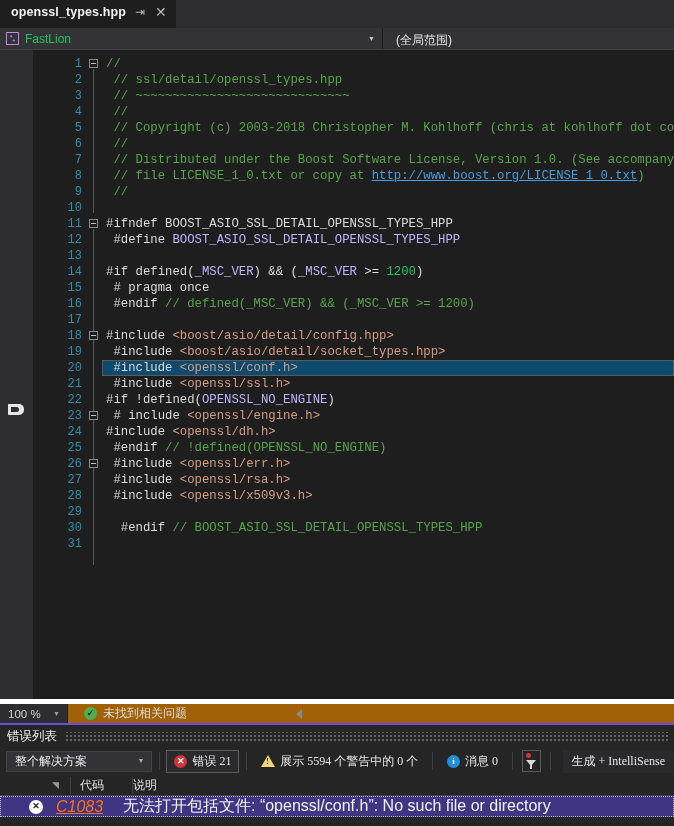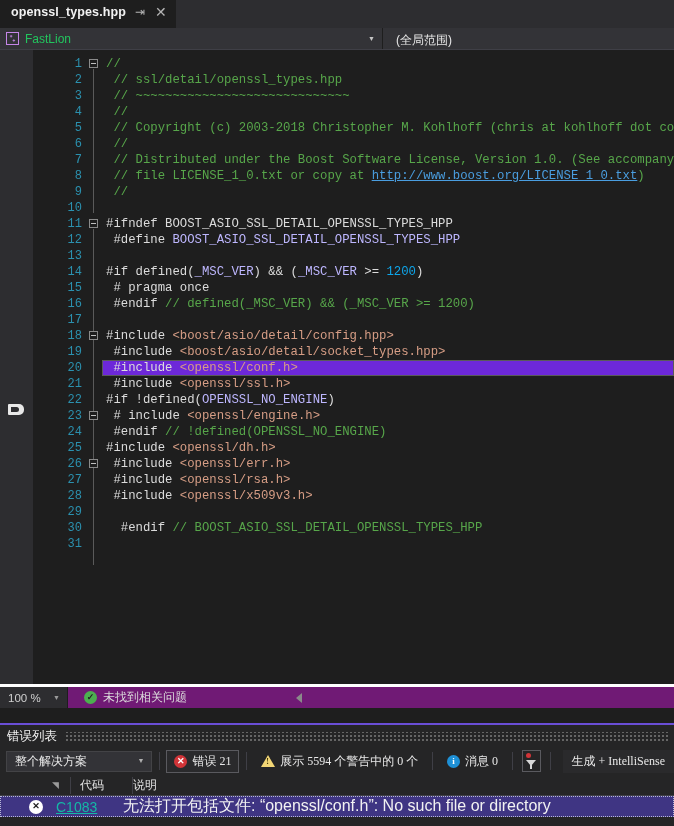--- a/index.html
+++ b/index.html
@@ -84,46 +84,46 @@
   .code-area {
     flex: 1 1 auto; padding-top: 6px; position: relative; overflow: hidden;
   }
   .code-line {
     height: 16px; line-height: 16px; white-space: pre;
     font-family: "Liberation Mono", monospace; font-size: 12.3px;
     color: #dcdcdc; padding-left: 4px;
   }
   .code-line.current {
     outline: 1px solid #5a5a5a; outline-offset: -1px;
-    background: #6d28d9;
+    background: #0c4a6e;
   }
   .cmt { color: #57a64a; }
   .lnk { color: #4a9ee0; text-decoration: underline; }
   .pp  { color: #dcdcdc; }
   .mac { color: #beb7ff; }
   .str { color: #d69d85; }
-  .num { color: #0ea5e9; }
+  .num { color: #22c55e; }
 
   
   .fold-line {
     position: absolute; width: 1px; background: #5a5a5a;
   }
   .fold-box {
     position: absolute; width: 9px; height: 9px;
     border: 1px solid #8a8a8a; background: #1e1e1e;
     display: flex; align-items: center; justify-content: center;
   }
   .fold-box::before {
     content: ''; width: 5px; height: 1px; background: #c0c0c0;
   }
 
   
   .ed-status {
-    flex: 0 0 24px; height: 24px; background: #701a75;
-    display: flex; align-items: center; border-top: 3px solid #ffffff;
+    flex: 0 0 24px; height: 24px; background: #a16207;
+    display: flex; align-items: center; border-top: 5px solid #ffffff;
   }
   .zoom-box {
     width: 68px; height: 100%; background: #2d2d30;
     display: flex; align-items: center; justify-content: space-between;
     padding: 0 7px 0 8px; border-right: 1px solid #1e1e1e;
   }
   .zoom-val { color: #d0d0d0; font-size: 11.5px; }
   .zoom-caret { color: #9a9a9a; font-size: 7px; }
   .issue-status {
     display: flex; align-items: center; gap: 6px; padding-left: 16px;
@@ -138,21 +138,21 @@
     flex: 1; display: flex; align-items: center; padding-left: 109px;
   }
   .scroll-arrow {
     width: 0; height: 0; border-top: 5px solid transparent;
     border-bottom: 5px solid transparent; border-right: 6px solid #8a8a8a;
   }
 
   
   .errpanel {
     flex: 0 0 103px; background: #252526; border-top: 2px solid #6a4ed6;
-    display: flex; flex-direction: column; margin-top: 15px;
+    display: flex; flex-direction: column;
   }
   .err-title-row {
     height: 22px; display: flex; align-items: center;
     padding-left: 7px; gap: 8px;
   }
   .err-title { color: #f1f1f1; font-size: 12.5px; white-space: nowrap; }
   .drag-dots {
     flex: 1; height: 9px; margin-right: 6px;
     background-image: radial-gradient(#6a6a6a 0.7px, transparent 0.8px);
     background-size: 4px 4px; background-position: 0 2px;
@@ -241,22 +241,22 @@
   .err-row-icon {
     flex: 0 0 52px; display: flex; align-items: center;
     justify-content: flex-end; padding-right: 9px;
   }
   .ico-errx {
     width: 14px; height: 14px; border-radius: 50%; background: #ffffff;
     color: #1a1a1a; font-size: 9px; font-weight: bold;
     display: flex; align-items: center; justify-content: center; line-height: 1;
   }
   .err-code {
-    flex: 0 0 62px; color: #14b8a6; font-size: 14px;
-    text-decoration: underline; padding-left: 4px;
+    flex: 0 0 62px; color: #f97316; font-size: 16px;
+    text-decoration: underline; padding-left: 4px; font-style: italic;
   }
   .err-desc {
     flex: 1; color: #f2f2f2; font-size: 16px;
     white-space: nowrap; padding-left: 9px; overflow: hidden;
   }
 </style>
 </head>
 <body>
 
 <div class="tabstrip">
@@ -344,22 +344,22 @@
       <div class="code-line"><span class="pp">#if defined(</span><span class="mac">_MSC_VER</span><span class="pp">) &amp;&amp; (</span><span class="mac">_MSC_VER</span><span class="pp"> &gt;= </span><span class="num">1200</span><span class="pp">)</span></div>
       <div class="code-line"><span class="pp"> # pragma once</span></div>
       <div class="code-line"><span class="pp"> #endif </span><span class="cmt">// defined(_MSC_VER) &amp;&amp; (_MSC_VER &gt;= 1200)</span></div>
       <div class="code-line">&nbsp;</div>
       <div class="code-line"><span class="pp">#include </span><span class="str">&lt;boost/asio/detail/config.hpp&gt;</span></div>
       <div class="code-line"><span class="pp"> #include </span><span class="str">&lt;boost/asio/detail/socket_types.hpp&gt;</span></div>
       <div class="code-line current"><span class="pp"> #include </span><span class="str">&lt;openssl/conf.h&gt;</span></div>
       <div class="code-line"><span class="pp"> #include </span><span class="str">&lt;openssl/ssl.h&gt;</span></div>
       <div class="code-line"><span class="pp">#if !defined(</span><span class="mac">OPENSSL_NO_ENGINE</span><span class="pp">)</span></div>
       <div class="code-line"><span class="pp"> # include </span><span class="str">&lt;openssl/engine.h&gt;</span></div>
+      <div class="code-line"><span class="pp">#include </span><span class="str">&lt;openssl/dh.h&gt;</span></div>
       <div class="code-line"><span class="pp"> #endif </span><span class="cmt">// !defined(OPENSSL_NO_ENGINE)</span></div>
-      <div class="code-line"><span class="pp">#include </span><span class="str">&lt;openssl/dh.h&gt;</span></div>
       <div class="code-line"><span class="pp"> #include </span><span class="str">&lt;openssl/err.h&gt;</span></div>
       <div class="code-line"><span class="pp"> #include </span><span class="str">&lt;openssl/rsa.h&gt;</span></div>
       <div class="code-line"><span class="pp"> #include </span><span class="str">&lt;openssl/x509v3.h&gt;</span></div>
       <div class="code-line">&nbsp;</div>
       <div class="code-line"><span class="pp">  #endif </span><span class="cmt">// BOOST_ASIO_SSL_DETAIL_OPENSSL_TYPES_HPP</span></div>
       <div class="code-line">&nbsp;</div>
     </div>
 </div>
 
 <div class="ed-status">

